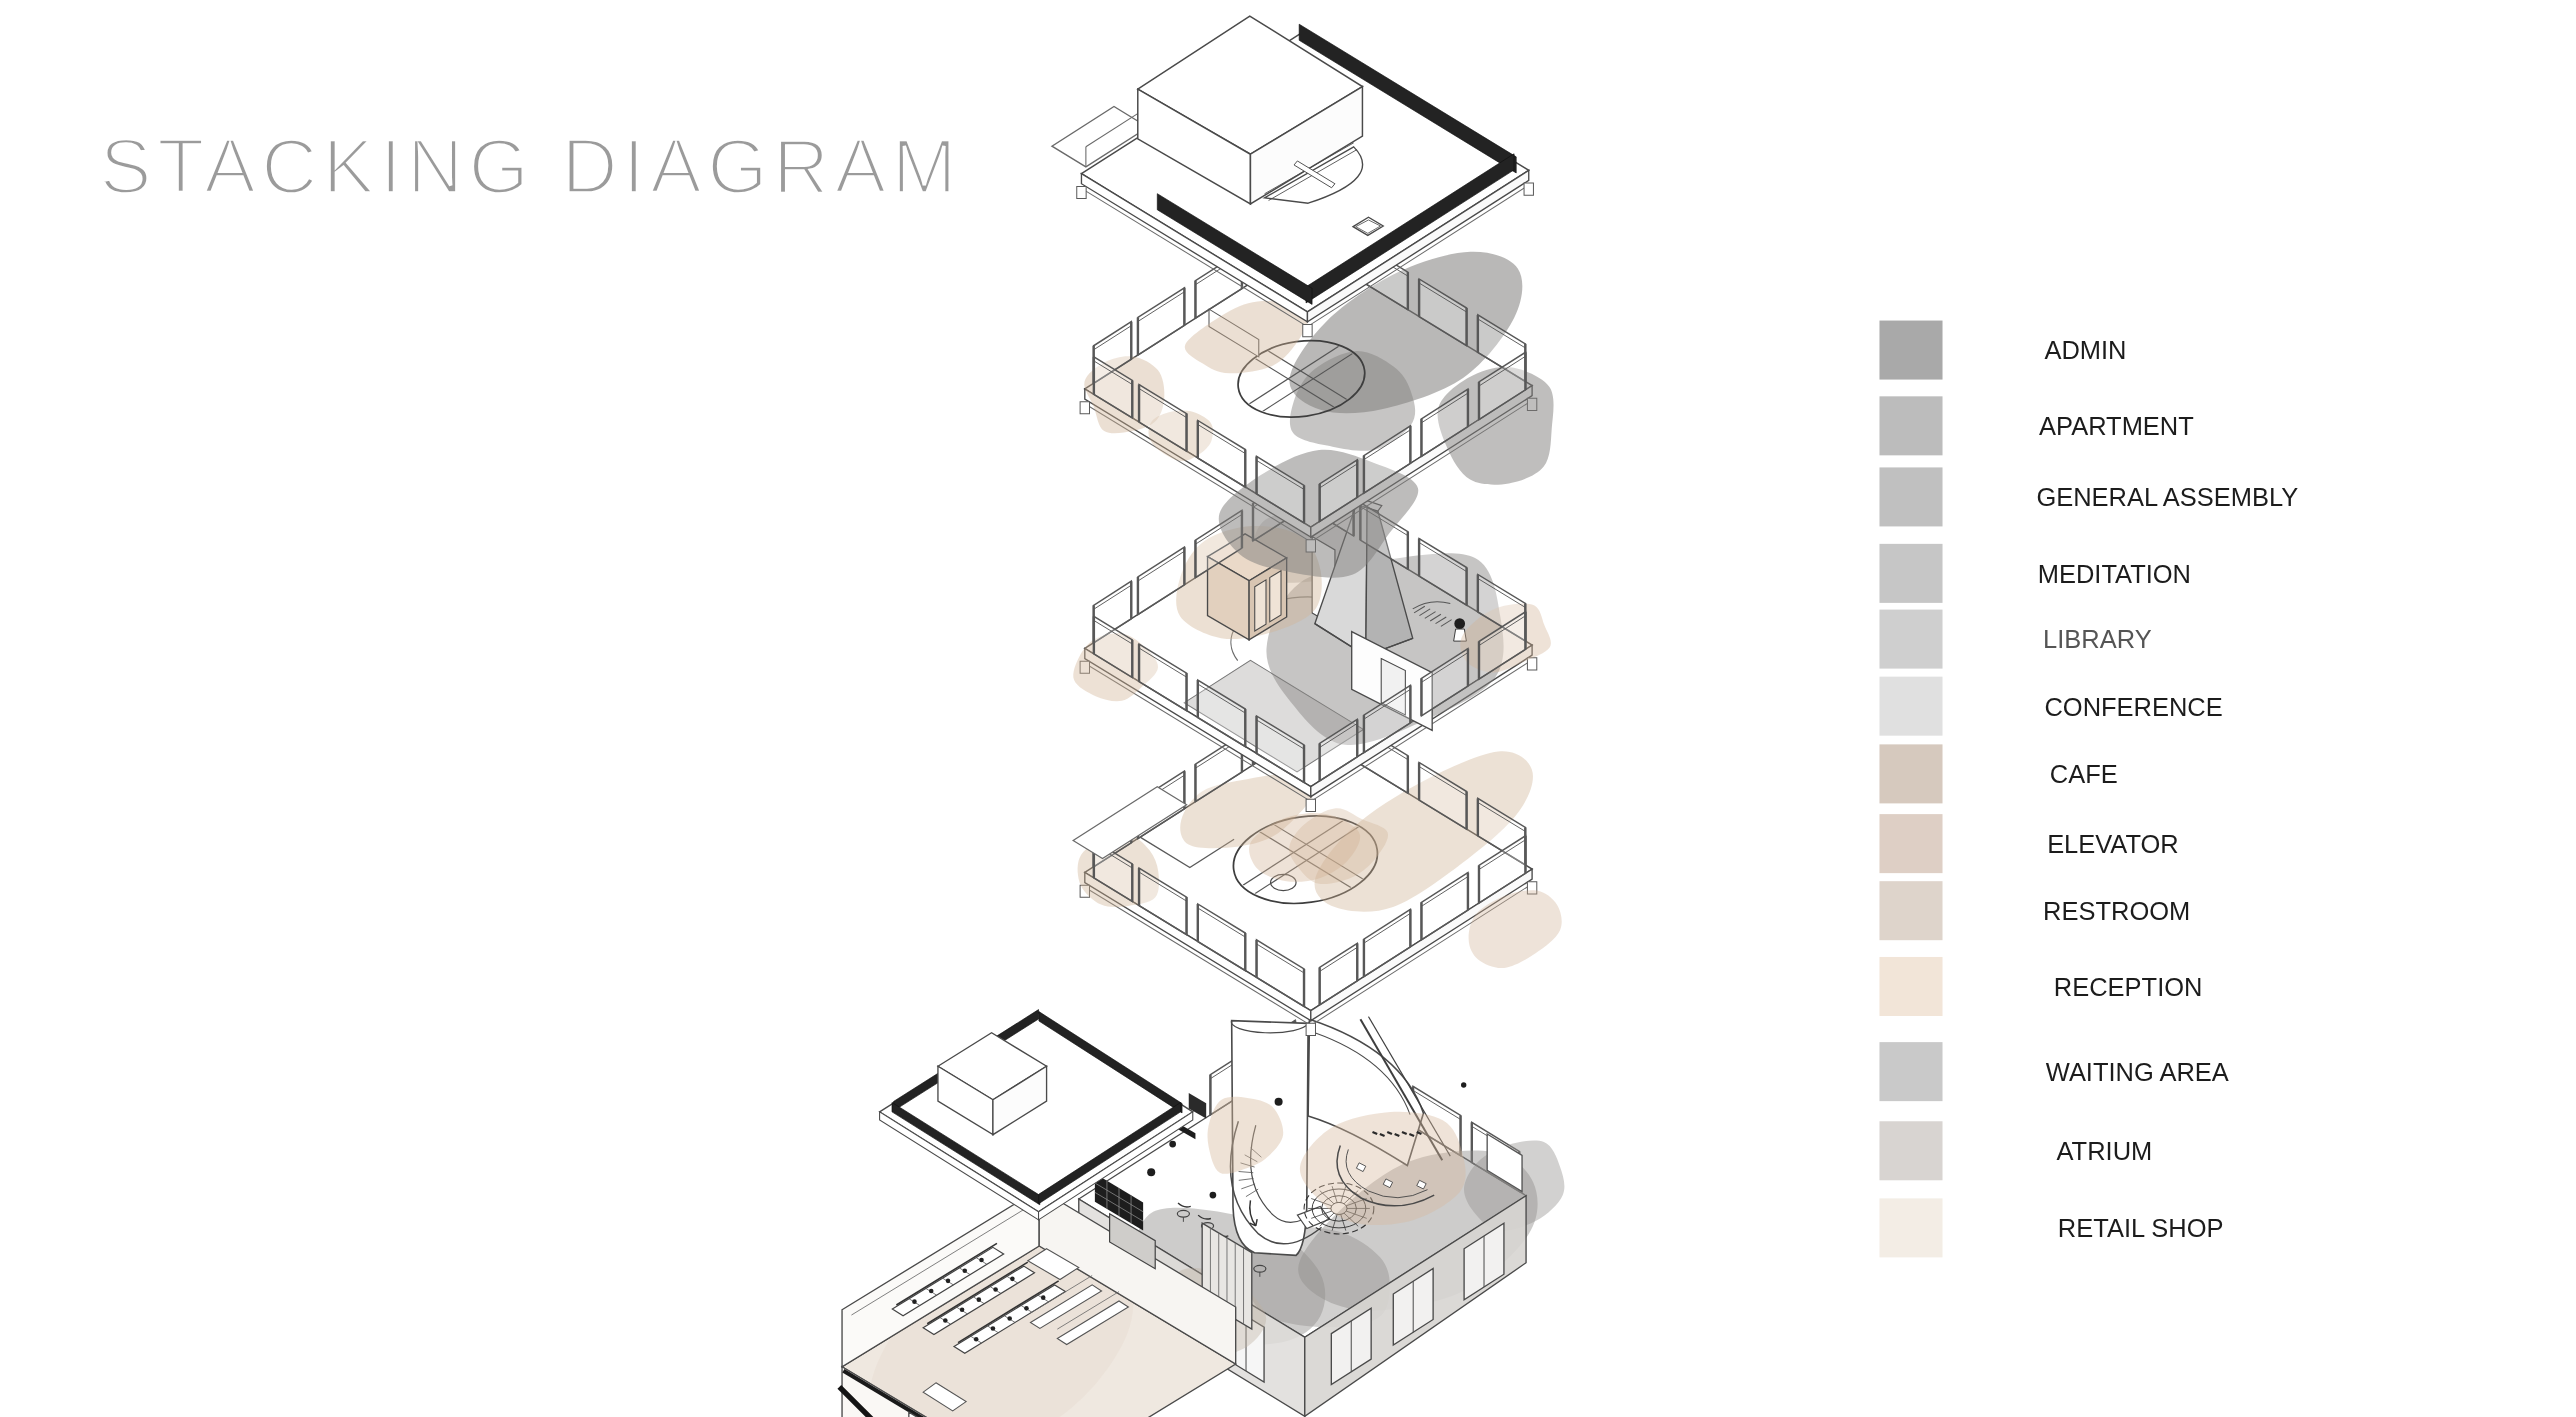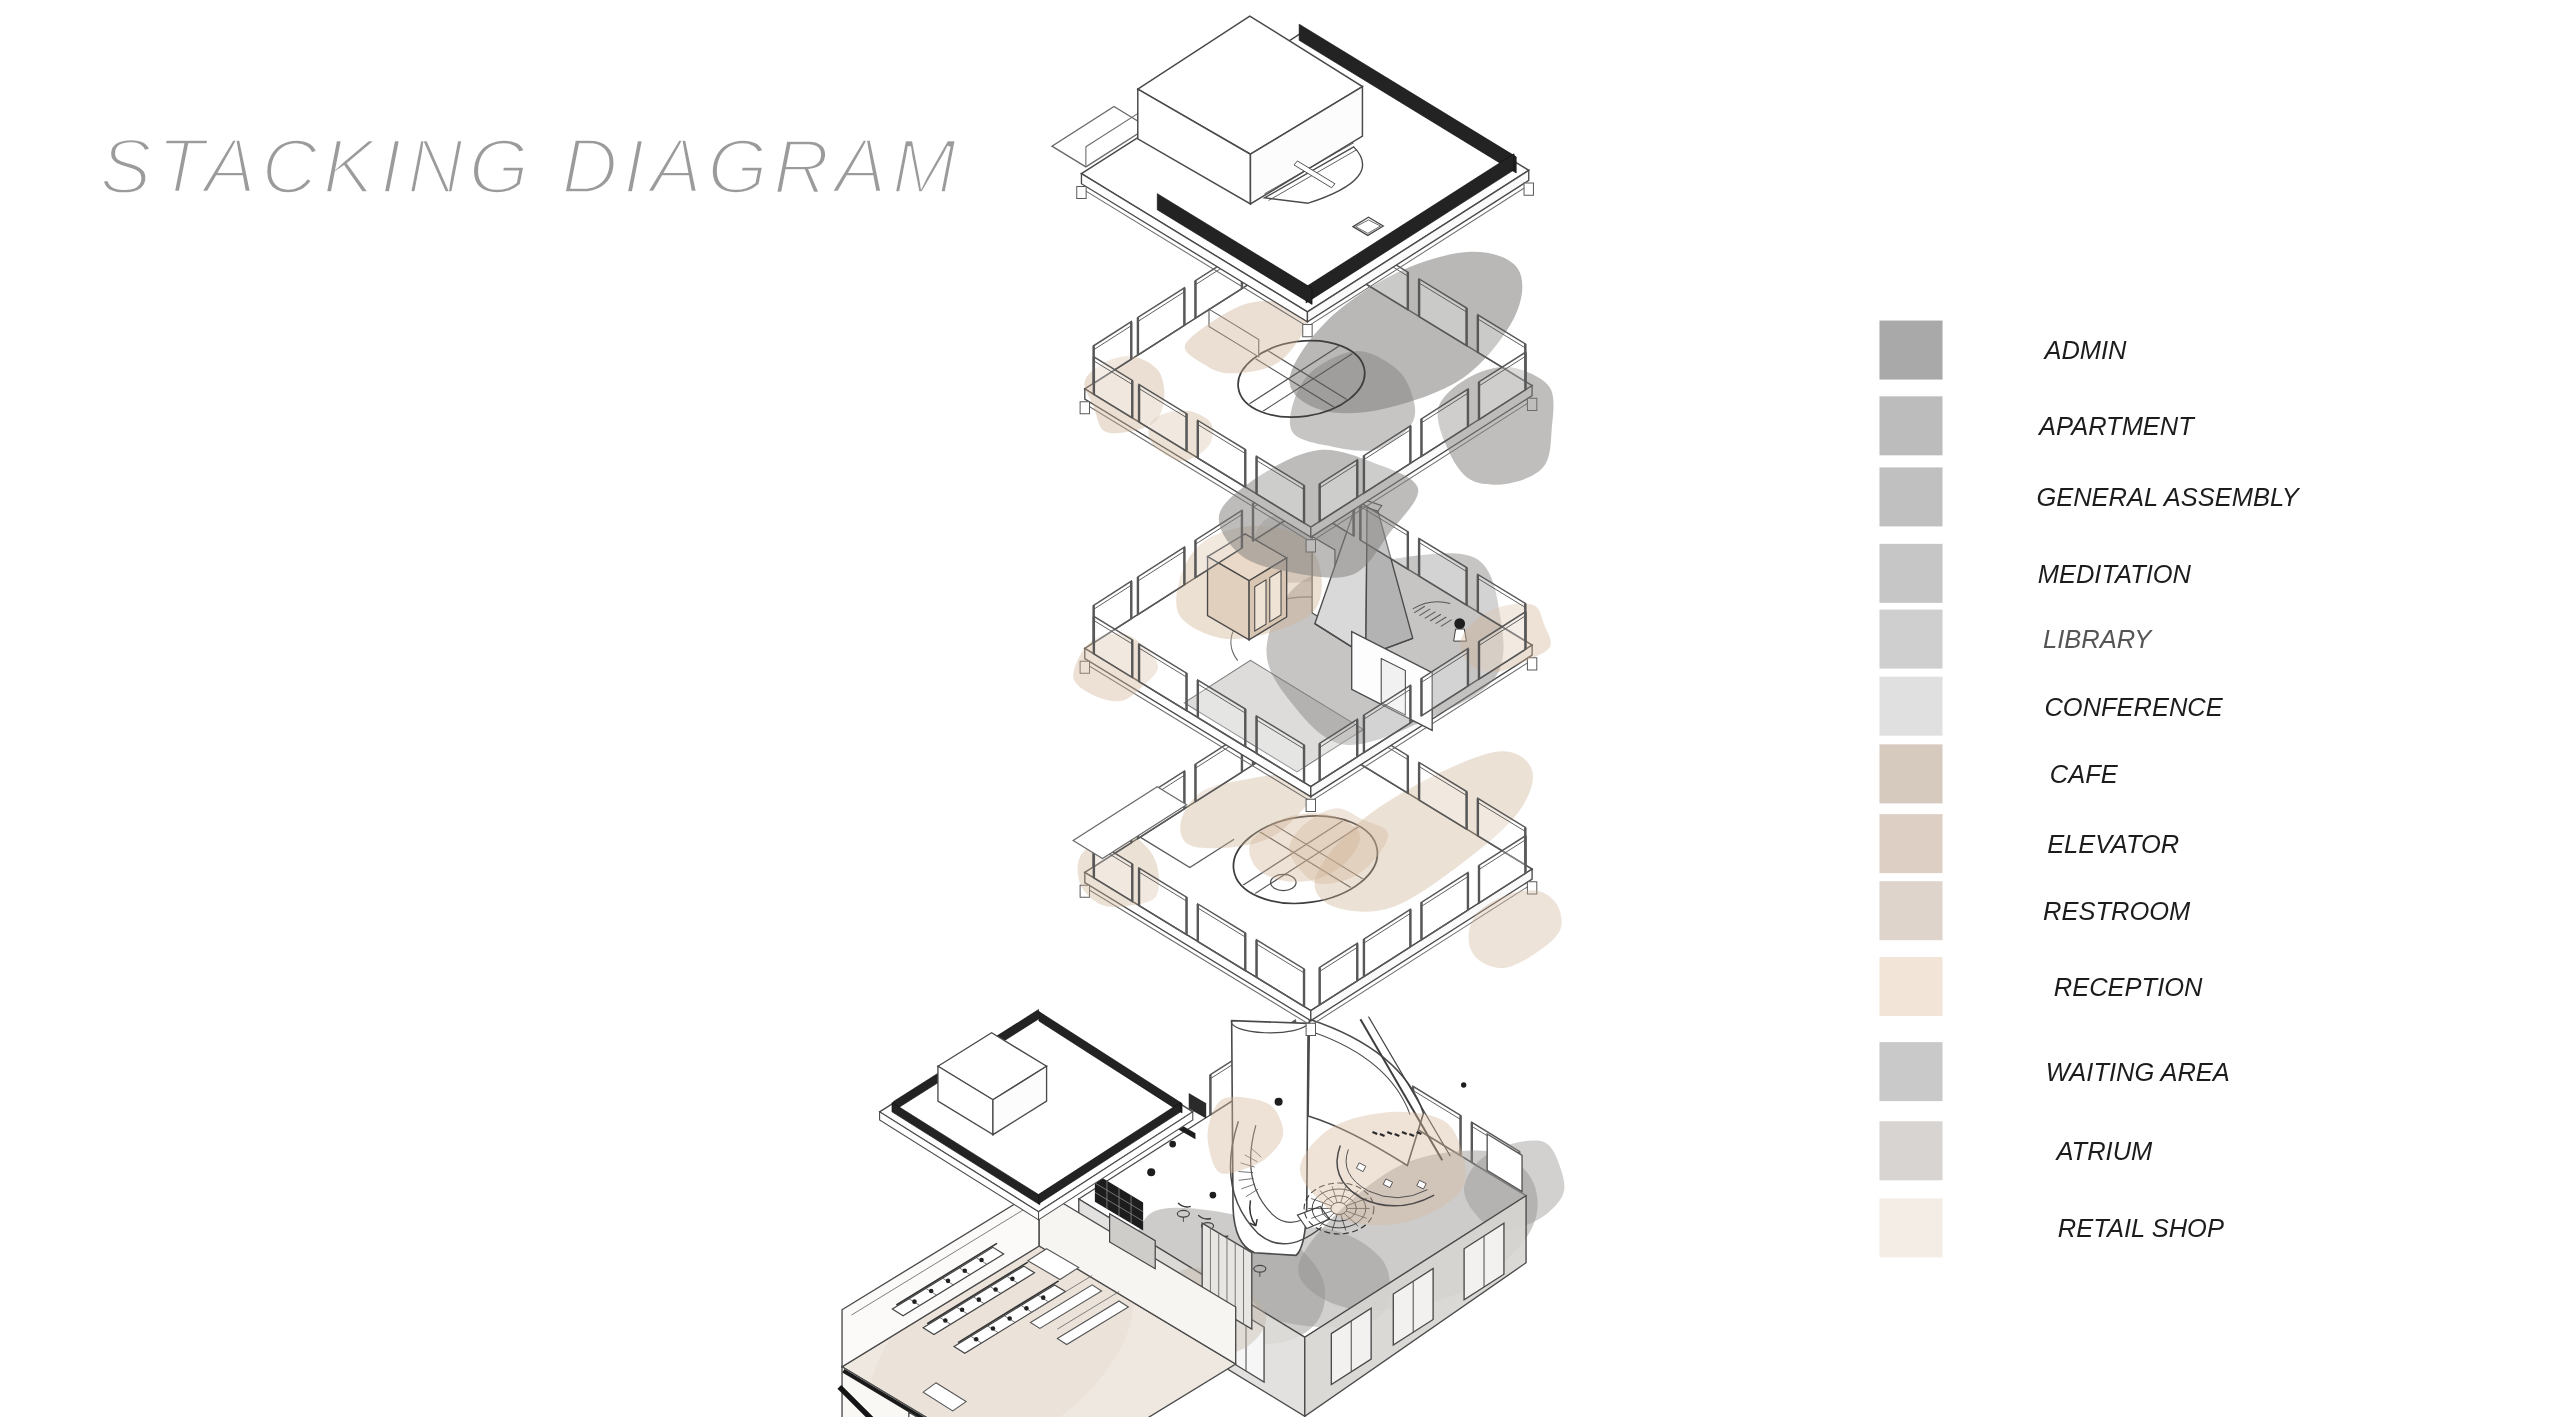--- a/index.html
+++ b/index.html
@@ -1,18 +1,18 @@
 <!DOCTYPE html>
 <html style="font-size:10.7px"><head>
 <meta charset="utf-8">
 <title>Stacking Diagram</title>
 <style>
 html,body{margin:0;padding:0;background:#ffffff;}
 body{font-family:"Liberation Sans", sans-serif;}
-.page{width:2576px;height:1417px;position:relative;overflow:hidden;font-style:italic;}
+.page{width:2576px;height:1417px;position:relative;overflow:hidden;}
 </style>
 </head>
 <body>
 <div class="page">
 <svg viewBox="0 0 3840 2113" width="2576" height="1417" font-family="Liberation Sans, sans-serif">
 <rect x="0" y="0" width="3840" height="2113" fill="#ffffff"></rect>
 
 <text x="148" y="288" font-size="116" letter-spacing="8" fill="#9b9b9b" stroke="#ffffff" stroke-width="5">STACKING DIAGRAM</text>
 
 <polygon points="1608.0,1788.0 1938.0,1577.0 2275.0,1783.0 1945.0,1994.0" fill="#ffffff" stroke="#4a4a4a" stroke-width="2"></polygon>

